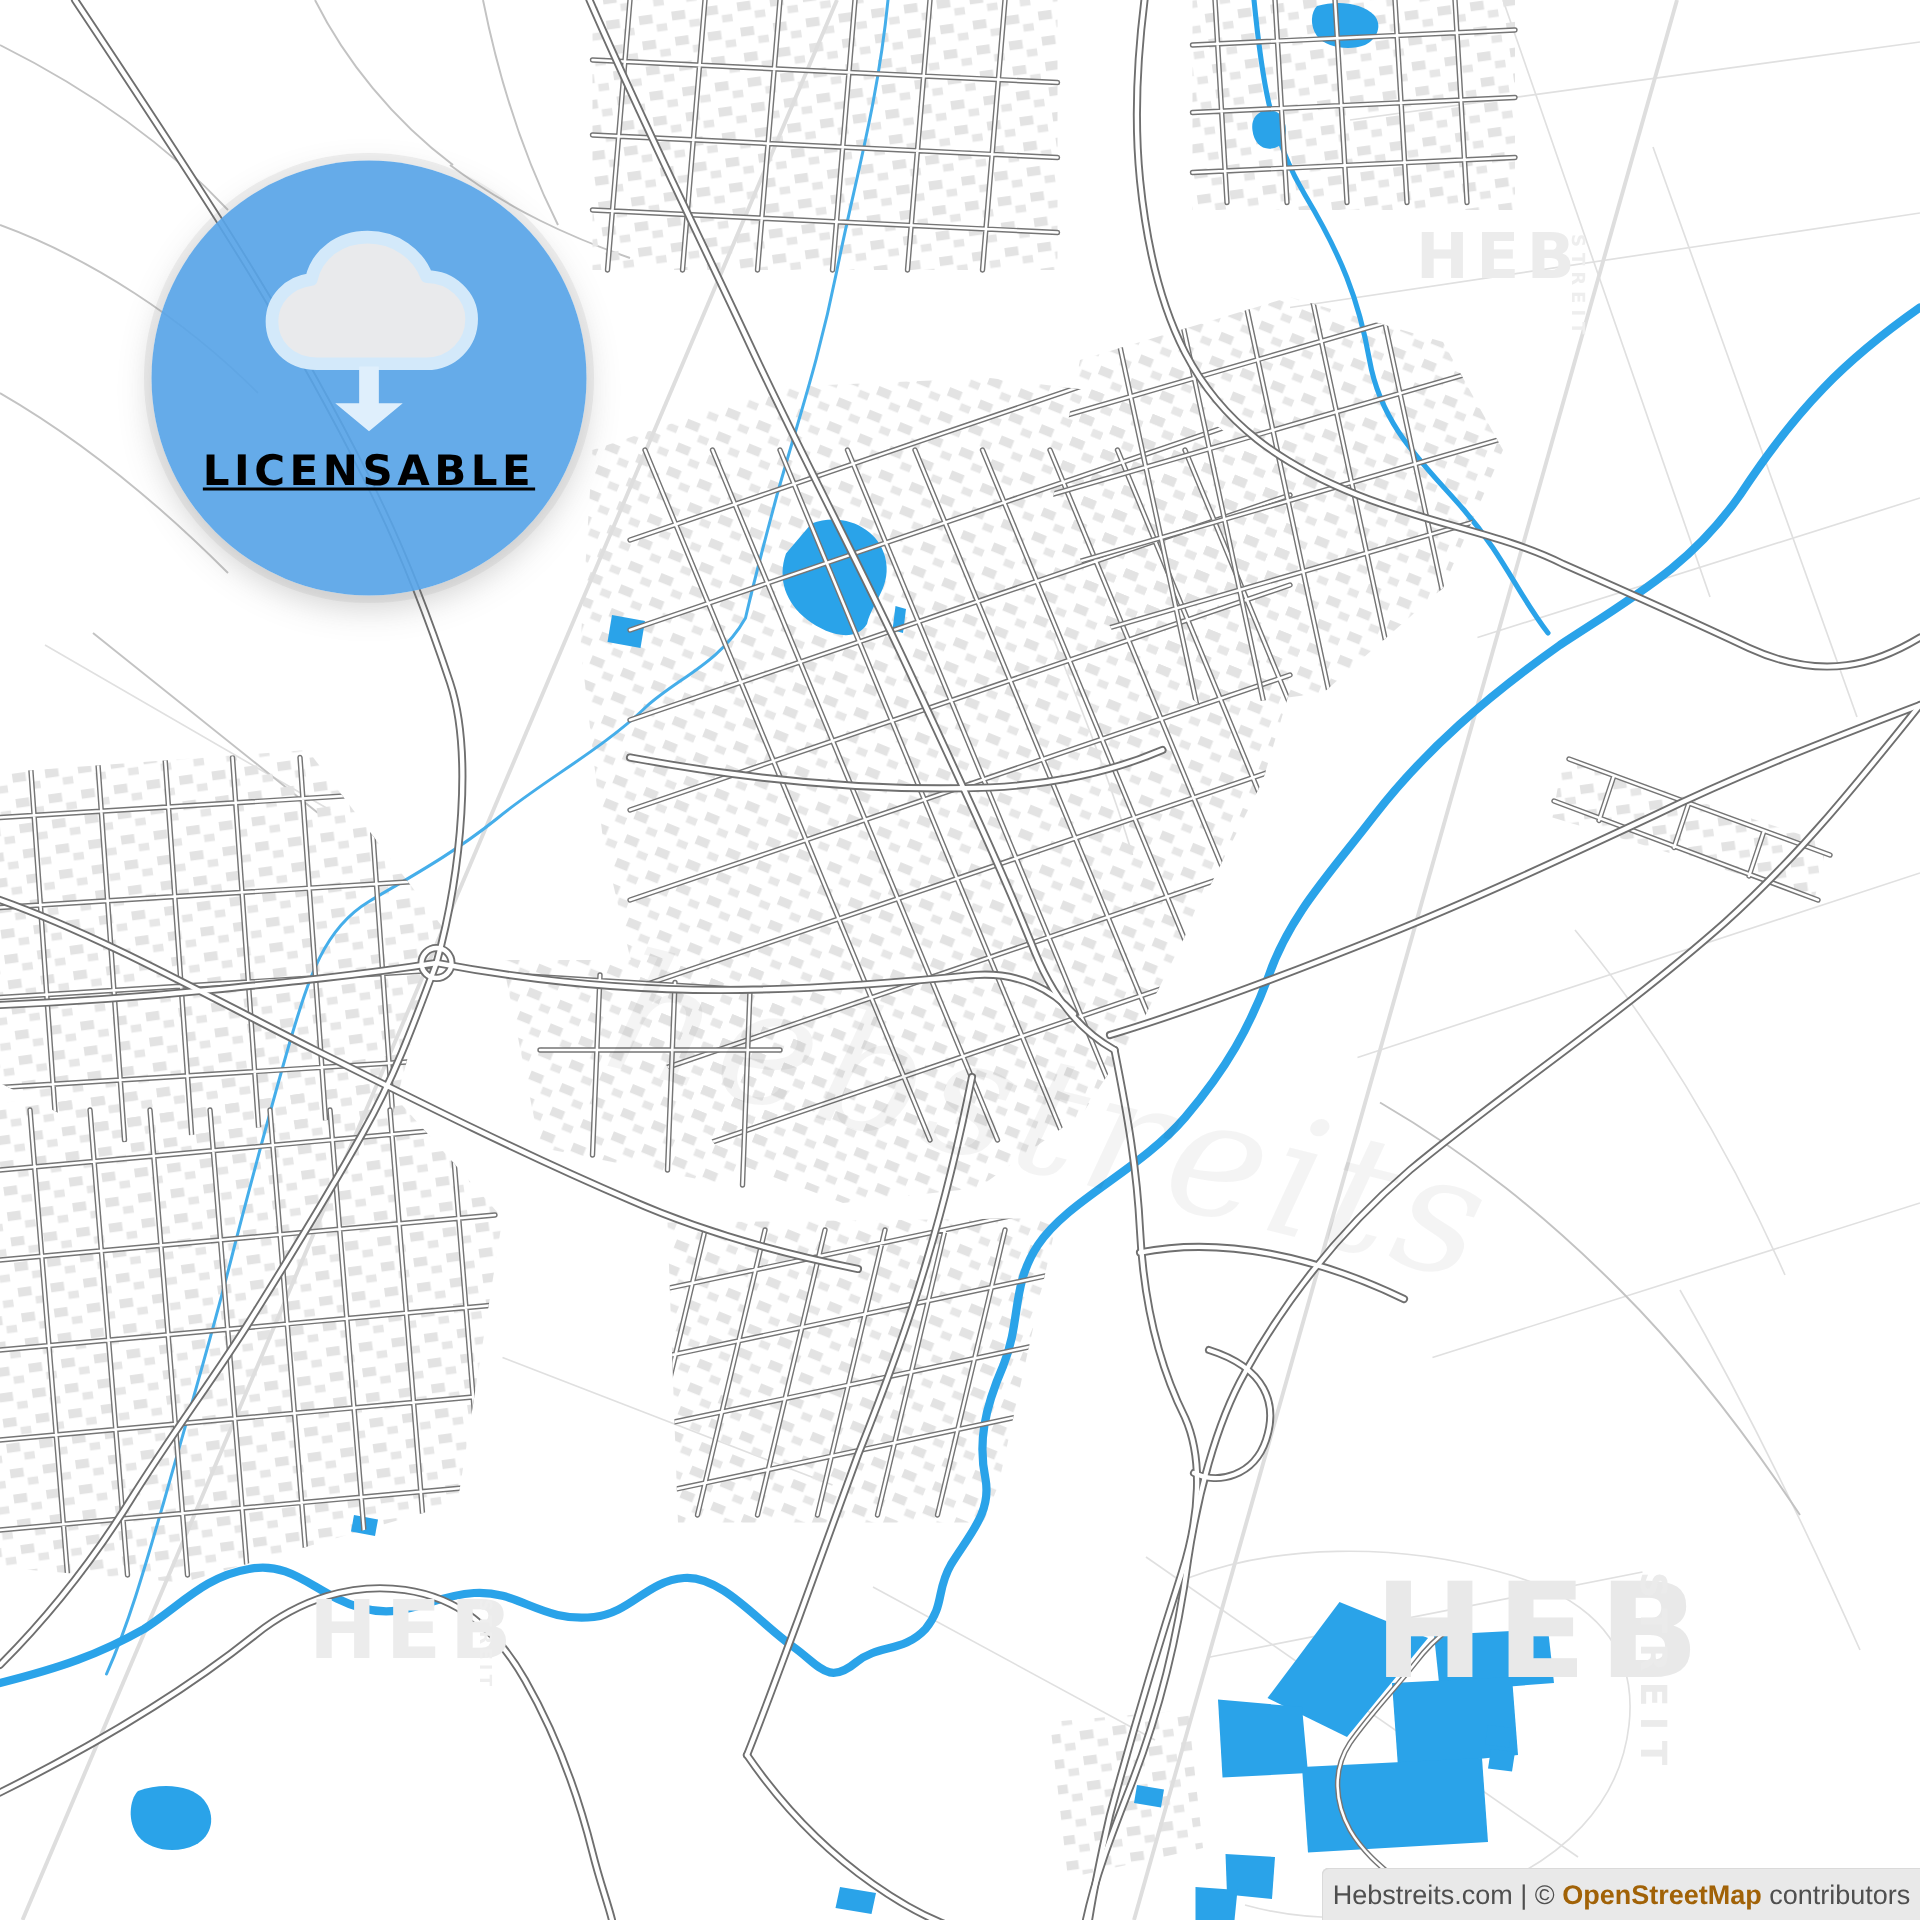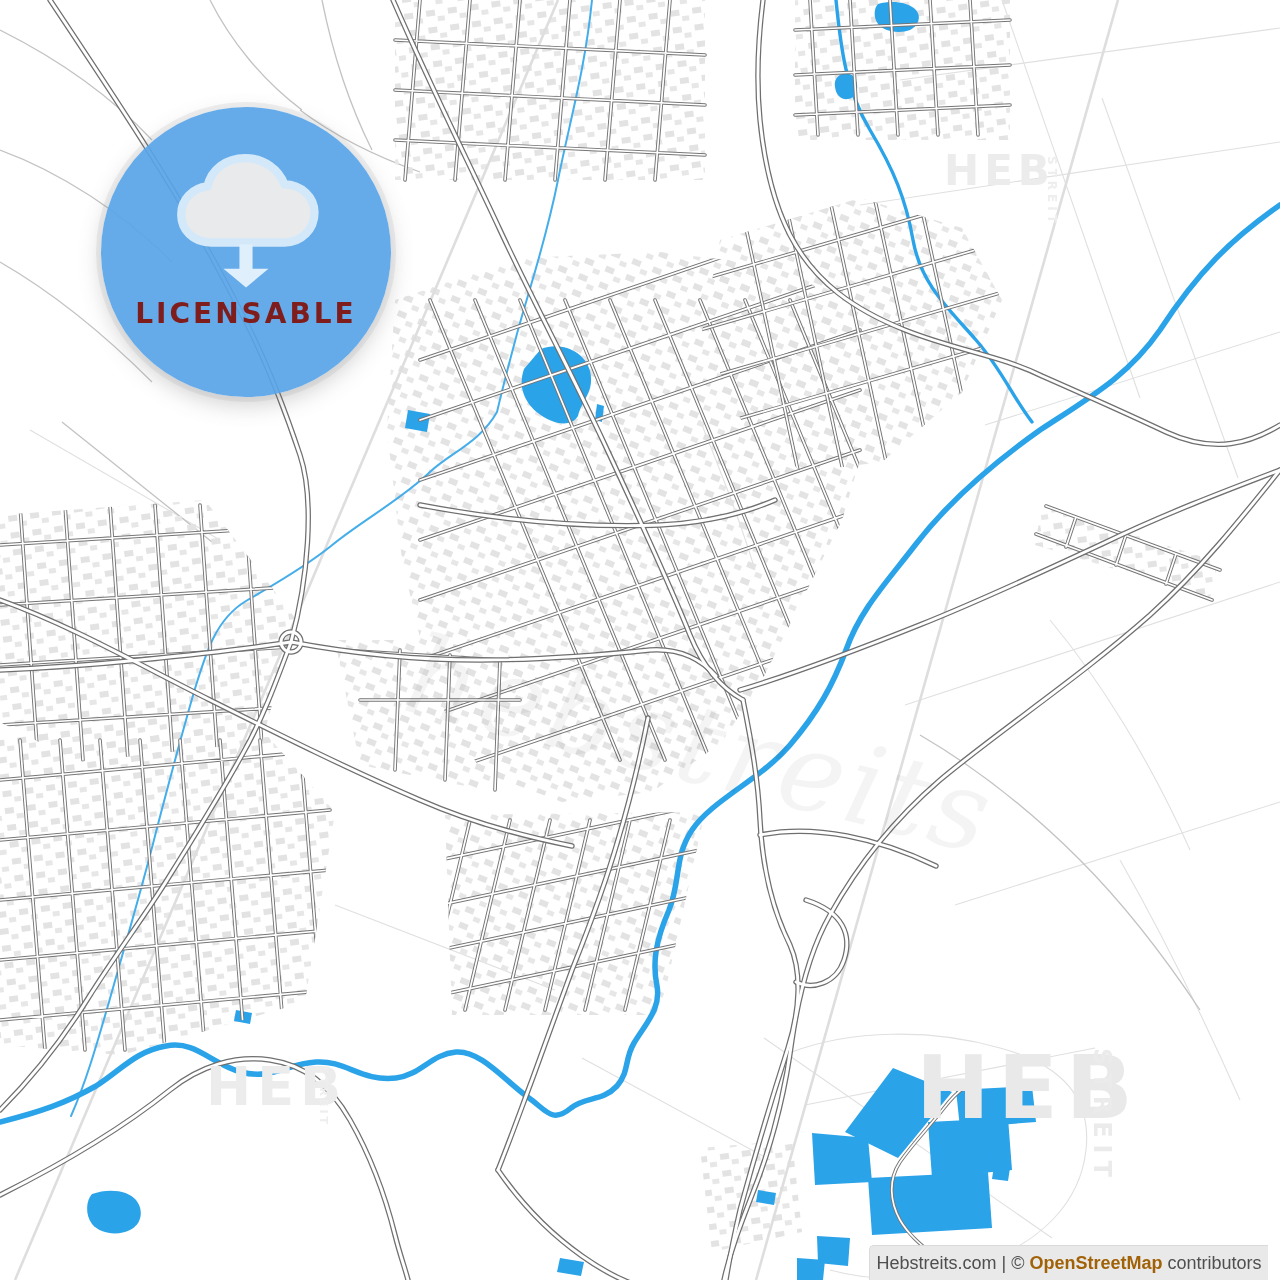--- a/index.html
+++ b/index.html
@@ -30,24 +30,24 @@
   .wm-streit-br{left:1090px;top:1048px;font-size:24px;letter-spacing:7px;writing-mode:vertical-rl;color:#ebebeb;}
   .wm-script{left:400px;top:690px;font-family:"DejaVu Serif",serif;font-style:italic;font-weight:400;
              font-size:110px;color:rgba(0,0,0,0.045);transform:rotate(14deg);letter-spacing:4px;}
 
   
   .badge{position:absolute;left:101px;top:107px;width:290px;height:290px;border-radius:50%;
          background:rgba(88,164,231,0.92);
          box-shadow:0 0 0 5px rgba(140,140,140,0.12), 0 8px 22px rgba(90,90,90,0.28);
          display:flex;flex-direction:column;align-items:center;justify-content:flex-start;}
   .badge-icon{margin-top:38px;width:150px;height:150px;}
-  .badge-label{margin-top:2px;color:#7f1d1d;font-size:28px;font-weight:700;letter-spacing:3px;}
-
-  
-  .attr-bar{position:absolute;right:12px;bottom:0;width:398px;height:34px;background:#e9e9e9;
+  .badge-label{margin-top:2px;color:#000000;font-size:28px;font-weight:700;letter-spacing:3px;text-decoration:underline;}
+
+  
+  .attr-bar{position:absolute;right:0;bottom:0;width:398px;height:34px;background:#e9e9e9;
             border-top:1px solid #dadada;border-left:1px solid #dadada;border-top-left-radius:5px;
             display:flex;align-items:center;justify-content:center;gap:5px;
             font-family:"Liberation Sans",sans-serif;font-size:18px;color:#4f4f4f;white-space:nowrap;}
   .attr-bar b{color:#a16207;font-weight:700;}
 </style>
 </head>
 <body>
 
 <div id="stage">
 

